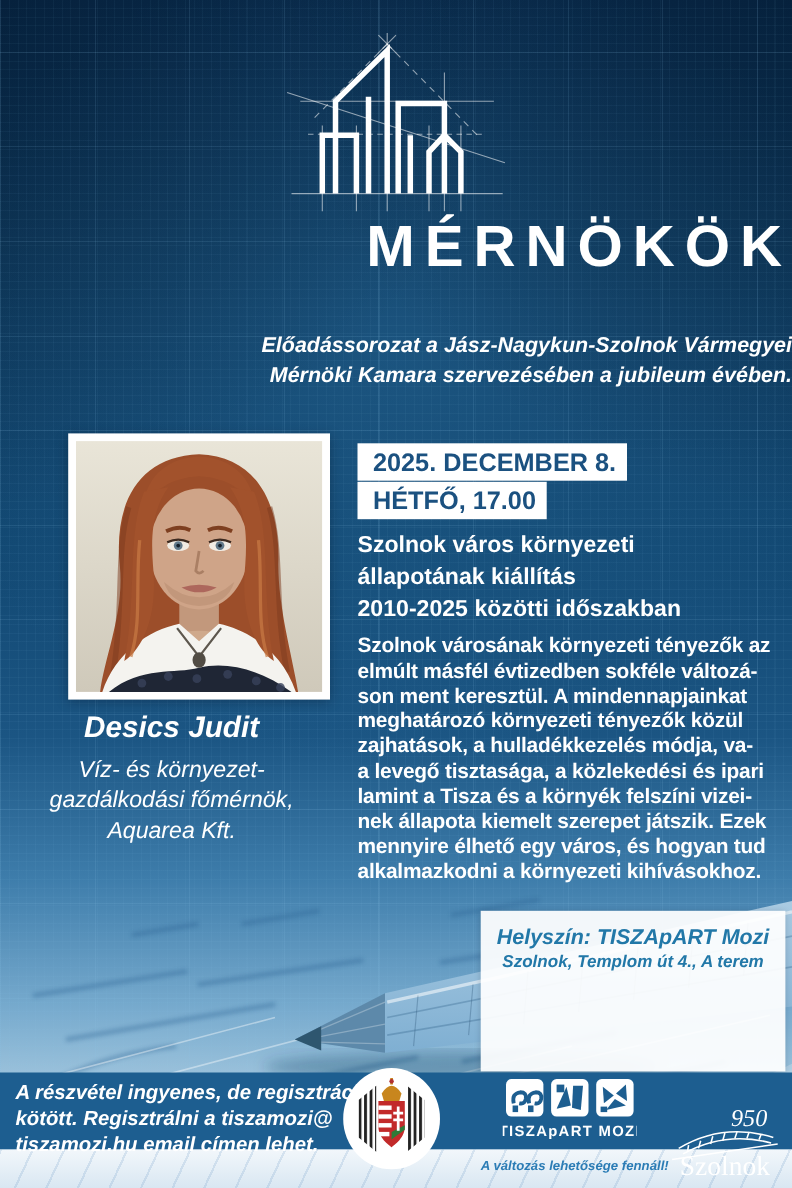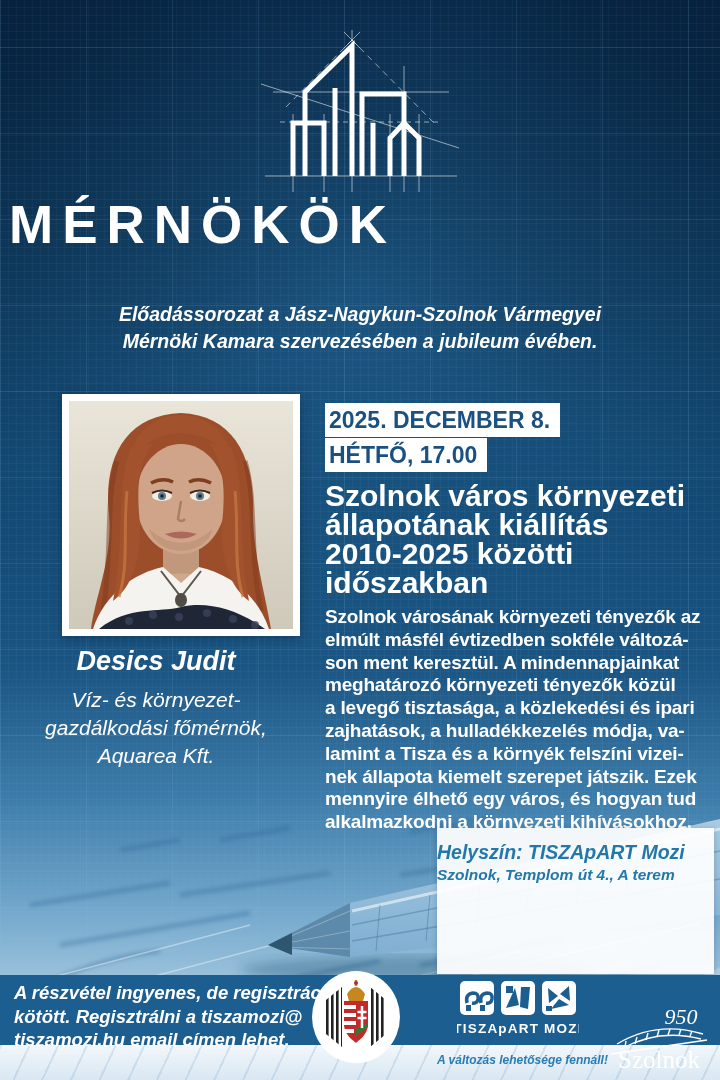--- a/index.html
+++ b/index.html
@@ -19,53 +19,53 @@
       repeating-linear-gradient(90deg, rgba(140,195,230,.14) 0 1px, transparent 1px 86px),
       repeating-linear-gradient(0deg,  rgba(140,195,230,.055) 0 1px, transparent 1px 8px),
       repeating-linear-gradient(90deg, rgba(140,195,230,.055) 0 1px, transparent 1px 8px);
     opacity:.9;
   }
   .scene { position:absolute; left:0; top:755px; width:720px; height:290px; z-index:1; pointer-events:none; }
 
   .logo-wrap { position:absolute; top:26px; left:50%; transform:translateX(-50%); z-index:2; }
 
   .main-title {
-    position:absolute; top:194px; left:0; width:100%; text-align:left; z-index:2;
+    position:absolute; top:194px; left:0; width:100%; text-align:right; z-index:2;
     color:#fff; font-size:53px; font-weight:700; letter-spacing:9px; text-indent:9px;
   }
   .sub-title {
     position:absolute; top:257px; left:0; width:100%; text-align:center; z-index:2;
     color:#fff; font-size:31px; font-weight:600; letter-spacing:16px; text-indent:16px;
   }
   .series-desc {
-    position:absolute; top:301px; left:0; width:100%; text-align:center; z-index:2;
+    position:absolute; top:301px; left:0; width:100%; text-align:right; z-index:2;
     color:#fff; font-size:19.5px; font-style:italic; font-weight:700; line-height:27px;
   }
 
   .photo-frame {
     position:absolute; left:62px; top:394px; width:224px; height:228px; z-index:2;
     background:#fff; padding:7px; box-shadow:0 2px 10px rgba(0,20,40,.35);
   }
   .photo-frame svg { display:block; }
 
   .speaker { position:absolute; left:10px; top:646px; width:292px; text-align:center; color:#fff; z-index:2; }
   .speaker-name { font-size:27px; font-weight:700; font-style:italic; margin-bottom:9px; }
   .speaker-role { font-size:21px; font-style:italic; font-weight:500; line-height:28px; }
 
   .right-col { position:absolute; left:325px; top:403px; width:392px; z-index:2; }
   .badge {
     display:table; background:#fff; color:#1b5180;
-    font-weight:800; font-size:23px; line-height:27px; padding:4px 10px 3px 4px; margin-bottom:1px;
-  }
-  .talk-title { margin-top:9px; color:#fff; font-weight:700; font-size:30px; line-height:29px; }
+    font-weight:800; font-size:23px; line-height:27px; padding:4px 10px 3px 14px; margin-bottom:1px;
+  }
+  .talk-title { margin-top:9px; color:#fff; font-weight:700; font-size:21px; line-height:29px; }
   .talk-desc  { margin-top:9px; color:#fff; font-weight:600; font-size:19px; line-height:22.8px; letter-spacing:-0.2px; }
 
   .venue-box {
     position:absolute; left:437px; top:828px; width:277px; height:146px; z-index:3;
-    background:rgba(255,255,255,.93); color:#2278a8; font-style:italic;
+    background:rgba(255,255,255,.93); color:#2278a8; text-align:center; font-style:italic;
     box-shadow:0 1px 6px rgba(0,20,40,.2);
   }
   .venue-line1 { margin-top:13px; font-size:19.5px; font-weight:700; }
   .venue-line2 { margin-top:2px;  font-size:15.5px; font-weight:600; }
   .venue-exh   { margin-top:11px; font-size:19.5px; font-weight:700; line-height:23.5px; }
 
   .footer-bar { position:absolute; left:0; top:975px; width:720px; height:70px; background:#1d5e90; z-index:3; }
   .registration {
     position:absolute; left:14px; top:981px; z-index:4;
     color:#fff; font-style:italic; font-weight:700; font-size:18.5px; line-height:23.5px;
@@ -248,22 +248,22 @@
     <div class="talk-title">
       <div>Szolnok város környezeti</div>
       <div>állapotának kiállítás</div>
       <div>2010-2025 közötti időszakban</div>
     </div>
     <div class="talk-desc">
       <div>Szolnok városának környezeti tényezők az</div>
       <div>elmúlt másfél évtizedben sokféle változá-</div>
       <div>son ment keresztül. A mindennapjainkat</div>
       <div>meghatározó környezeti tényezők közül</div>
+      <div>zajhatások, a hulladékkezelés módja, va-</div>
       <div>a levegő tisztasága, a közlekedési és ipari</div>
-      <div>zajhatások, a hulladékkezelés módja, va-</div>
       <div>lamint a Tisza és a környék felszíni vizei-</div>
       <div>nek állapota kiemelt szerepet játszik. Ezek</div>
       <div>mennyire élhető egy város, és hogyan tud</div>
       <div>alkalmazkodni a környezeti kihívásokhoz.</div>
     </div>
   </div>
 
   <div class="venue-box">
     <div class="venue-line1">Helyszín: TISZApART Mozi</div>
     <div class="venue-line2">Szolnok, Templom út 4., A terem</div>

